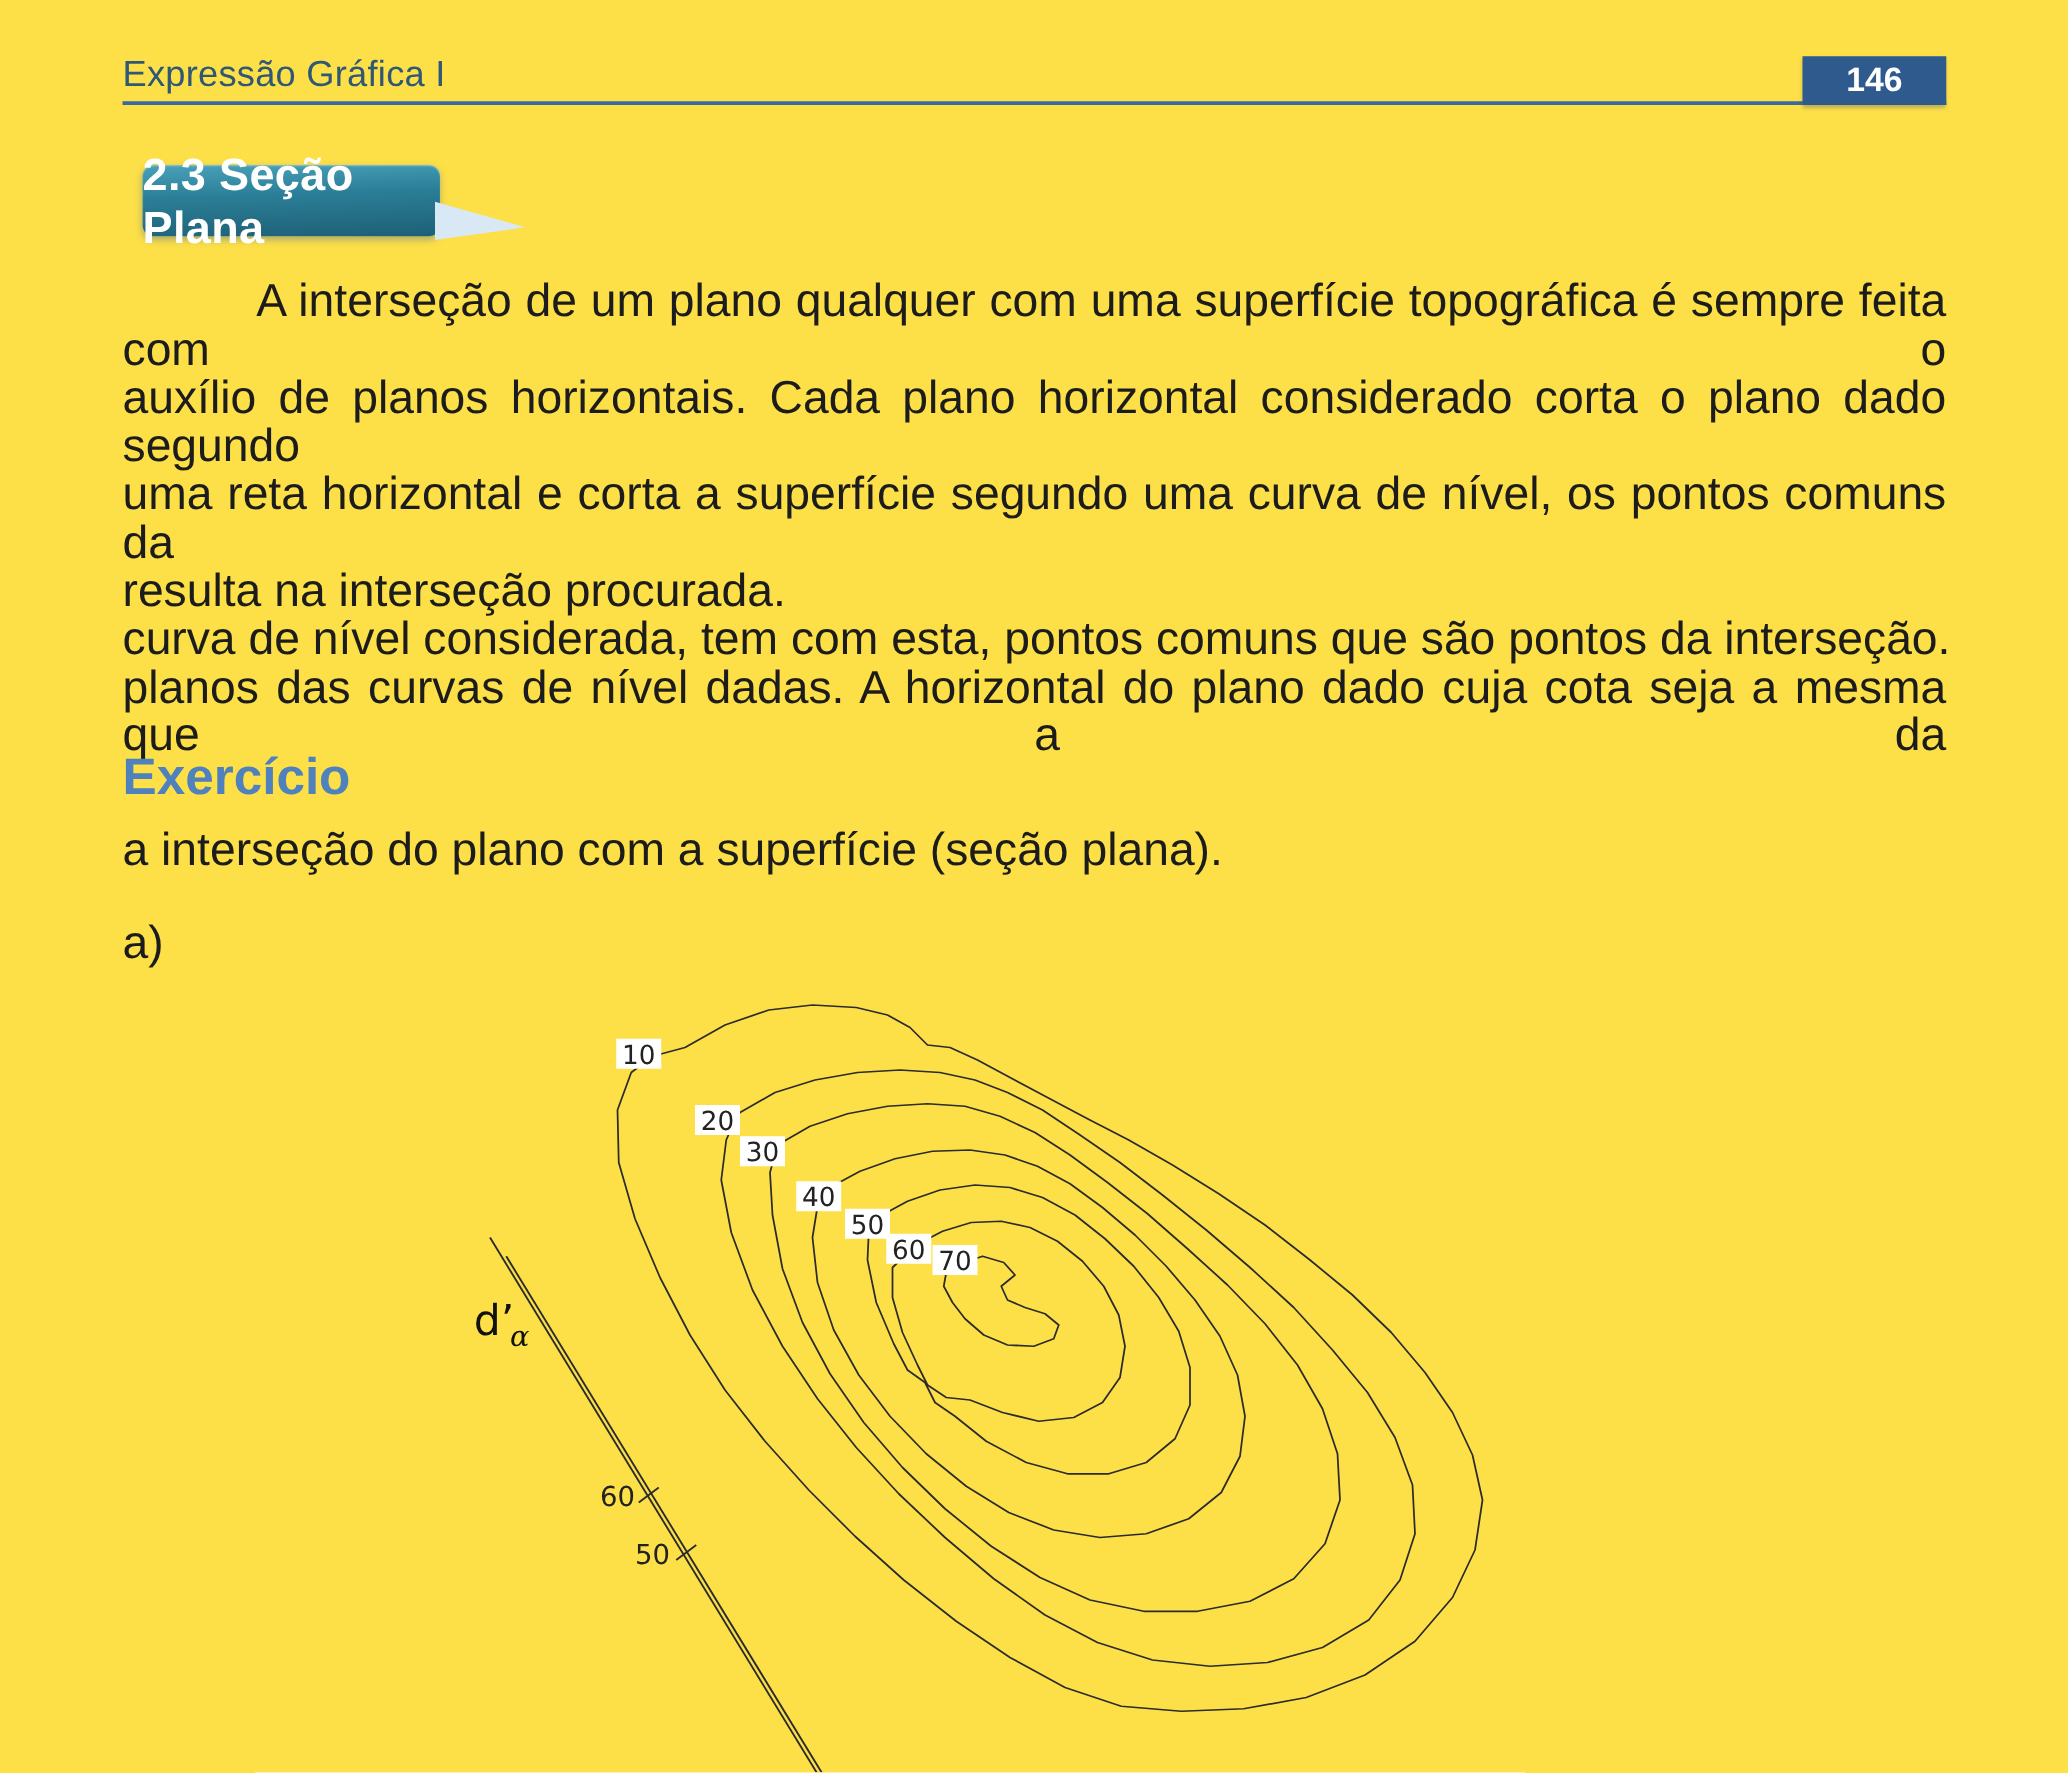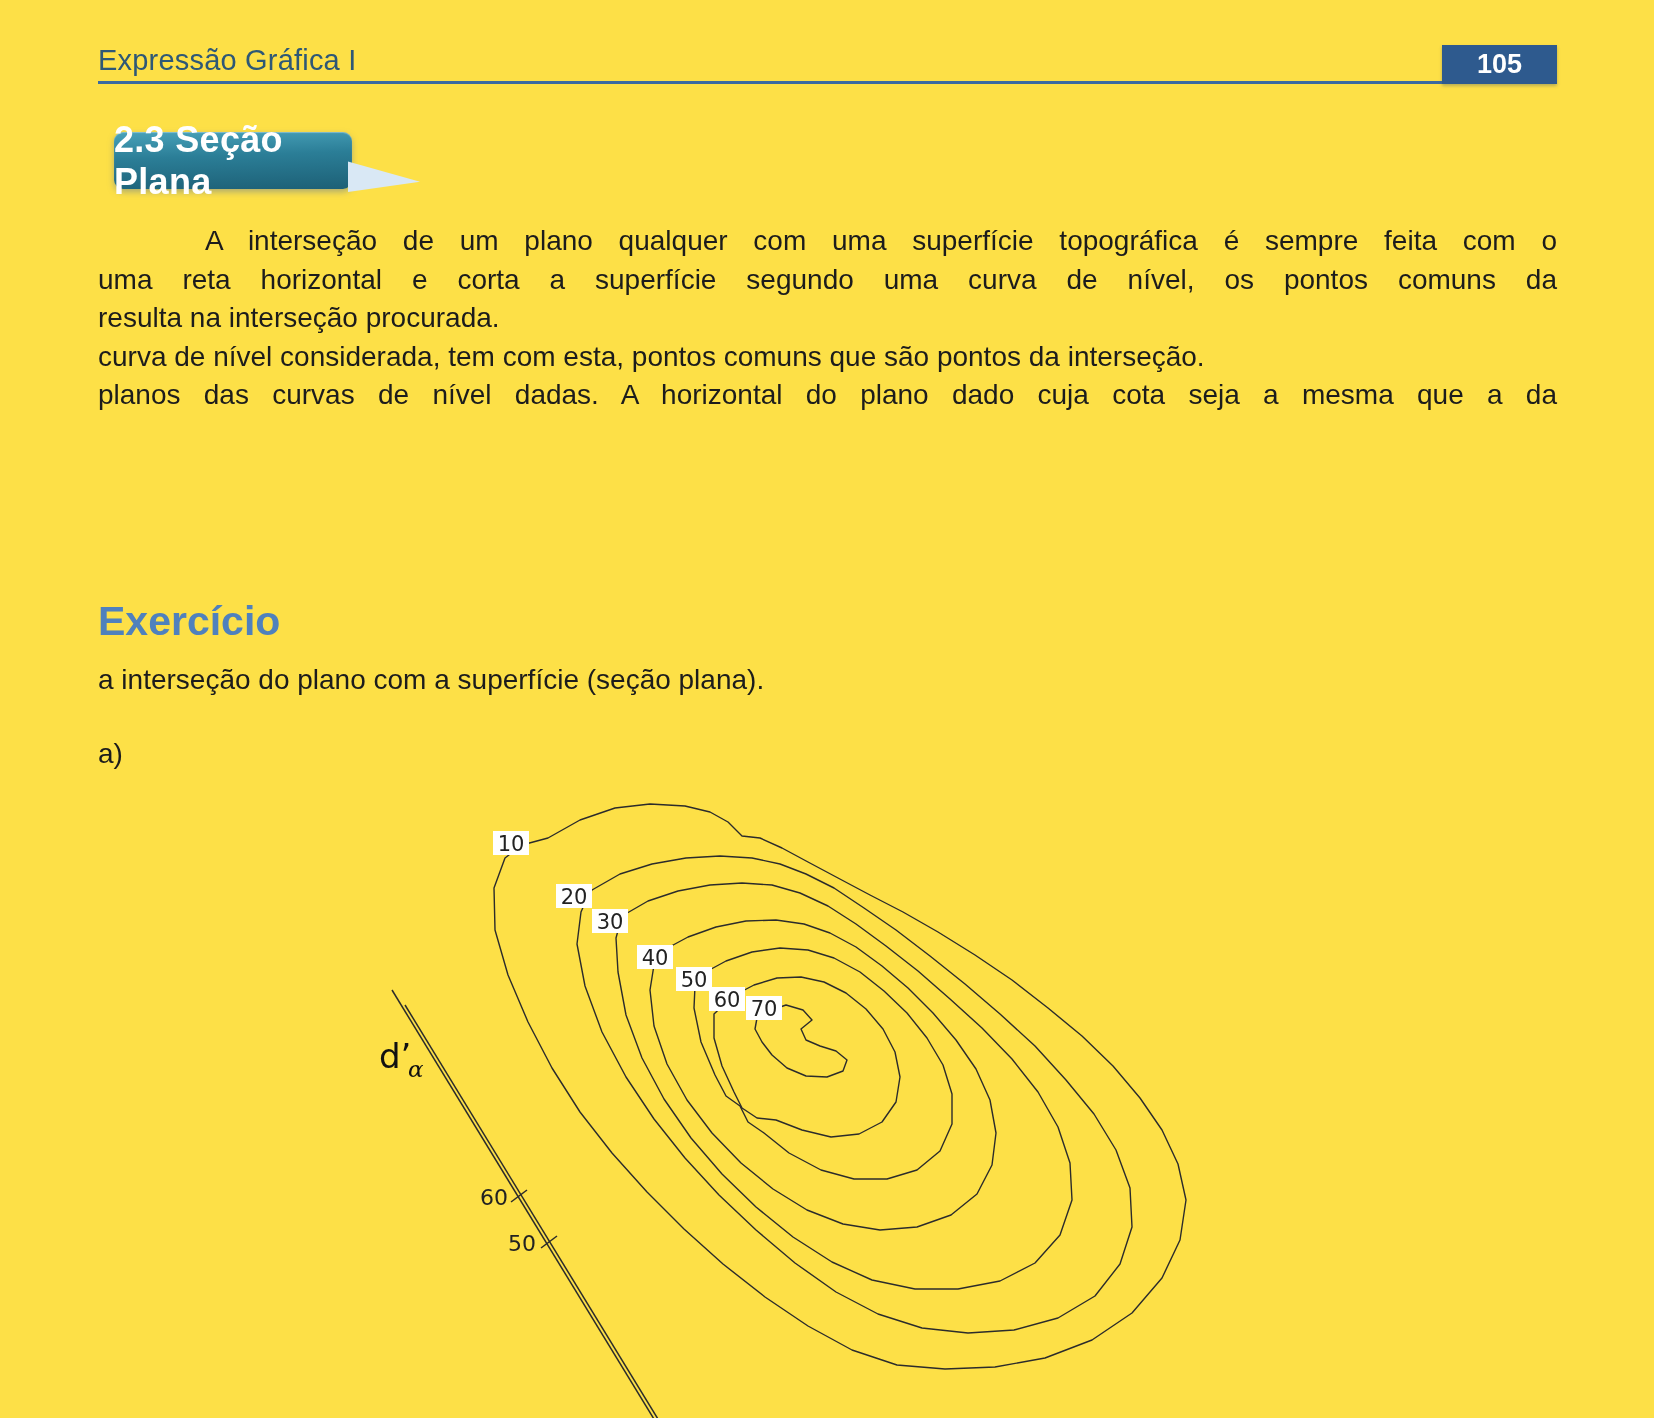--- a/index.html
+++ b/index.html
@@ -32,21 +32,21 @@
     color:#fff; font-weight:bold; font-size:36px; letter-spacing:.3px;
   }
   .badge-swoosh{
     position:absolute; left:348px; top:158px; width:72px; height:34px;
     background:var(--swoosh-blue,#D9E8F5);
     clip-path:polygon(0 10%, 100% 70%, 0 100%);
   }
   
   .body-text{position:absolute; left:98px; top:222px; width:1459px;}
   .tline{
-    display:block; width:1459px; font-size:28px; line-height:38.6px;
+    display:block; width:1459px; font-size:37px; line-height:38.6px;
     white-space:nowrap; color:var(--text,#1c1c1c);
   }
   .tline.just{white-space:normal; text-align:justify; text-align-last:justify;}
   .tline.indent{text-indent:107px;}
   .exercise-heading{
     position:absolute; left:98px; top:598px; margin:0;
     font-size:41px; font-weight:bold; color:var(--heading-blue,#4F81BD);
   }
   .exercise-block{position:absolute; left:98px; top:661px; width:1459px;}
   .gap-top{margin-top:35px;}
@@ -55,29 +55,30 @@
   .figure{position:absolute; left:330px; top:765px; width:920px; height:653px;}
   .figure svg{display:block;}
 </style>
 </head>
 <body>
 
 <div class="page" style="--header-blue: #2E5876; --rule-blue: #3B6AA0; --pagebox-blue: #2E5A8E; --swoosh-blue: #D9E8F5; --heading-blue: #4F81BD; --text: #1C1C1C;">
 
   <div class="header-title">Expressão Gráfica I</div>
   <div class="header-rule"></div>
-  <div class="page-number">105</div>
+  <div class="page-number">146</div>
 
   <div class="section-badge">
     <span>2.3  Seção Plana</span>
   </div>
   <div class="badge-swoosh"></div>
 
   <div class="body-text" id="paragraphs">
       <div class="tline just indent">A interseção de um plano qualquer com uma superfície topográfica é sempre feita com o</div>
+      <div class="tline just">auxílio de planos horizontais. Cada plano horizontal considerado corta o plano dado segundo</div>
       <div class="tline just">uma reta horizontal e corta a superfície segundo uma curva de nível, os pontos comuns da</div>
       <div class="tline">resulta na interseção procurada.</div>
       <div class="tline">curva de nível considerada, tem com esta, pontos comuns que são pontos da interseção.</div>
       <div class="tline just">planos das curvas de nível dadas. A horizontal do plano dado cuja cota seja a mesma que a da</div>
     </div>
 
   <h2 class="exercise-heading">Exercício</h2>
 
   <div class="exercise-block" id="exercise-lines">
       <div class="tline"><span>a interseção do plano com a superfície (seção plana).</span></div>

